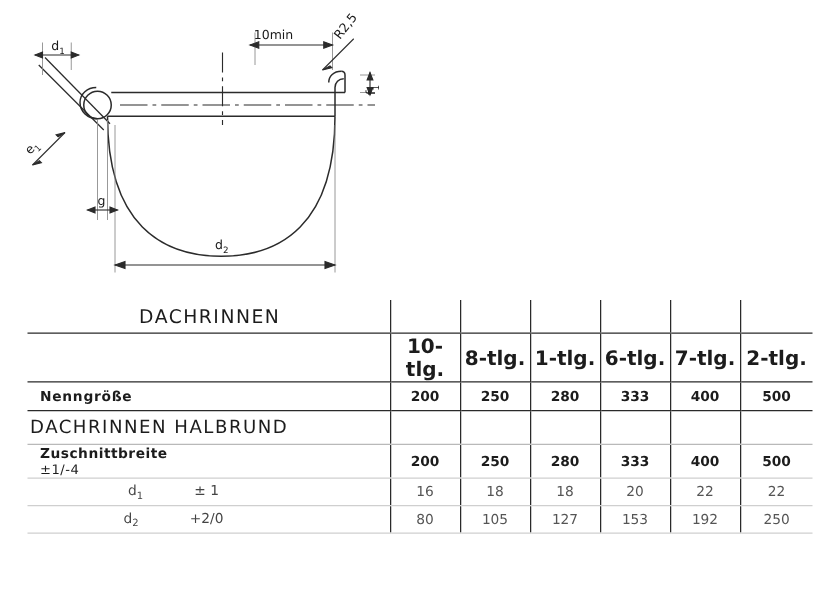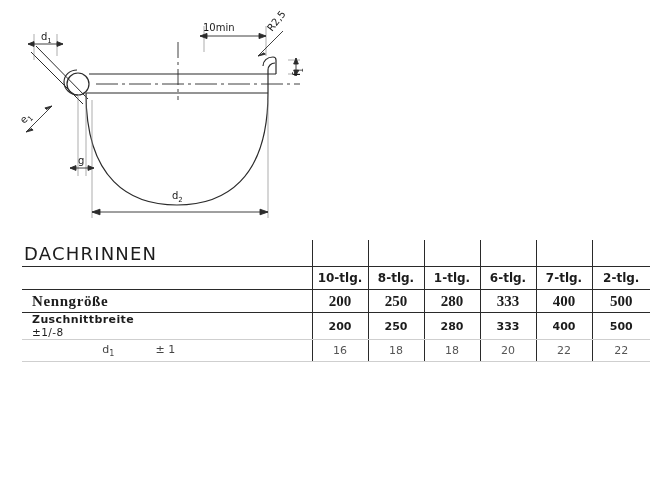--- a/index.html
+++ b/index.html
@@ -43,37 +43,36 @@
     padding: 0;
     margin: 0;
     font-weight: normal;
     text-align: center;
     vertical-align: middle;
     color: #1c1c1c;
   }
 
   .title-row td {
     height: 26px;
-    font-size: 18px;
+    font-size: 15px;
     letter-spacing: 1.2px;
-    text-align: left;
+    text-align: center;
     padding-left: 2px;
   }
 
   .hdr-row td {
     height: 22px;
-    font-size: 12px;
+    font-size: 16px;
     font-weight: bold;
   }
 
   .nenn-row td {
     height: 22px;
-    font-size: 15px;
+    font-size: 11px;
     font-weight: bold;
-    font-family: Liberation Serif, serif;
   }
   .nenn-row td.lbl {
     text-align: left;
     padding-left: 10px;
     letter-spacing: 0.6px;
   }
 
   .sub-title-row td {
     height: 26px;
     font-size: 14.5px;
@@ -253,26 +252,35 @@
       <tr class="nenn-row">
         <td class="lbl line-top line-bot">Nenngröße</td>
         <td class="vl line-top line-bot">200</td>
         <td class="vl line-top line-bot">250</td>
         <td class="vl line-top line-bot">280</td>
         <td class="vl line-top line-bot">333</td>
         <td class="vl line-top line-bot">400</td>
         <td class="vl line-top line-bot">500</td>
       </tr>
 
+      <tr class="sub-title-row">
+        <td class="line-bot-thin">DACHRINNEN HALBRUND</td>
+        <td class="line-bot-thin vl"></td>
+        <td class="line-bot-thin vl"></td>
+        <td class="line-bot-thin vl"></td>
+        <td class="line-bot-thin vl"></td>
+        <td class="line-bot-thin vl"></td>
+        <td class="line-bot-thin vl"></td>
+      </tr>
 
       <tr class="zu-row">
         <td class="lbl line-bot-grey">
           <span>Zuschnittbreite</span>
           <span style="display:inline-block;width:160px"></span>
-          <span class="tol" style="font-weight:normal;font-size:10.5px">±1/-8</span>
+          <span class="tol" style="font-weight:normal;font-size:10.5px">±1/-4</span>
         </td>
         <td class="vl line-bot-grey">200</td>
         <td class="vl line-bot-grey">250</td>
         <td class="vl line-bot-grey">280</td>
         <td class="vl line-bot-grey">333</td>
         <td class="vl line-bot-grey">400</td>
         <td class="vl line-bot-grey">500</td>
       </tr>
 
       <tr class="data-row">
@@ -282,18 +290,31 @@
           <span class="tol">± 1</span>
         </td>
         <td class="vl line-bot-grey">16</td>
         <td class="vl line-bot-grey">18</td>
         <td class="vl line-bot-grey">18</td>
         <td class="vl line-bot-grey">20</td>
         <td class="vl line-bot-grey">22</td>
         <td class="vl line-bot-grey">22</td>
       </tr>
 
+      <tr class="data-row">
+        <td class="lbl line-bot-grey">
+          <span>d</span><span class="sub">2</span>
+          <span style="display:inline-block;width:34px"></span>
+          <span class="tol">+2/0</span>
+        </td>
+        <td class="vl line-bot-grey">80</td>
+        <td class="vl line-bot-grey">105</td>
+        <td class="vl line-bot-grey">127</td>
+        <td class="vl line-bot-grey">153</td>
+        <td class="vl line-bot-grey">192</td>
+        <td class="vl line-bot-grey">250</td>
+      </tr>
 
 
 
     </tbody>
   </table>
 </div>
 
 </body></html>

